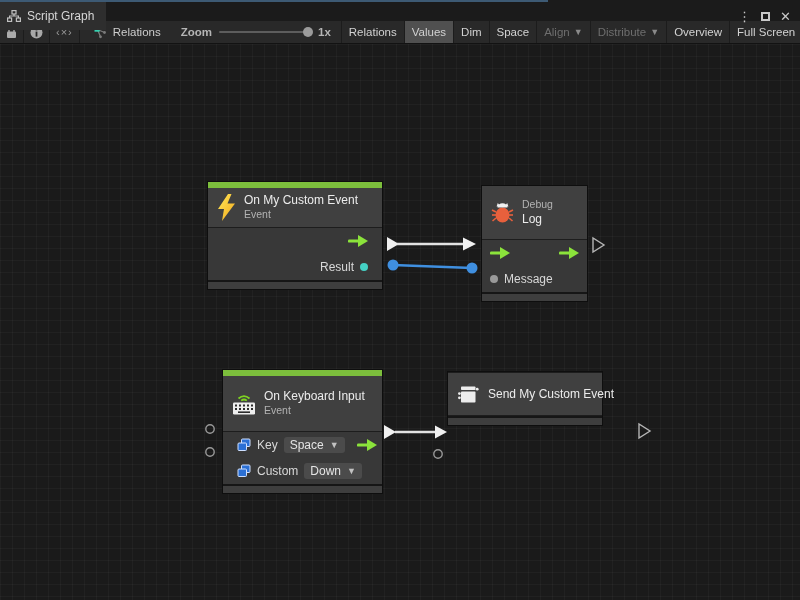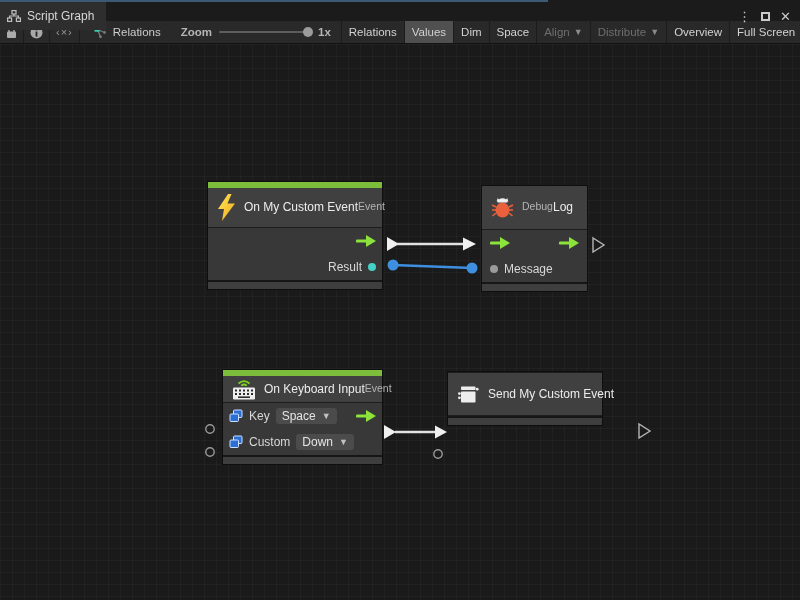--- a/index.html
+++ b/index.html
@@ -38,25 +38,25 @@
   .canvas{position:relative;width:800px;height:556px;background-color:#1a1a1a;
     background-image:
       linear-gradient(rgba(255,255,255,0.032) 1px,transparent 1px),
       linear-gradient(90deg,rgba(255,255,255,0.032) 1px,transparent 1px);
     background-size:12px 12px;overflow:hidden;}
 
   
   .node{position:absolute;box-shadow:0 0 0 1px #0e0e0e;}
   .n-accent{height:6px;background:var(--event-header-accent,#7cbe3c);}
   .n-header{background:#404040;display:flex;align-items:center;gap:8px;padding:0 10px 0 9px;border-bottom:1px solid #1d1d1d;}
-  .n-titles{display:flex;justify-content:center;line-height:1.25;}
+  .n-titles{display:flex;flex-direction:column;justify-content:center;line-height:1.25;}
   .n-title{color:#ececec;font-size:12px;white-space:nowrap;}
   .n-sub{color:#b3b3b3;font-size:10.5px;white-space:nowrap;}
   .n-body{background:#383838;}
-  .p-row{height:26px;display:flex;align-items:center;padding:0 6px;gap:6px;}
+  .p-row{height:26px;display:flex;align-items:center;padding:0 14px;gap:6px;}
   .p-label{color:#d8d8d8;font-size:12px;white-space:nowrap;}
   .spacer{flex:1;}
   .n-footer{height:9px;background:#3e3e3e;border-top:2px solid #161616;}
 
   .flow-arrow{color:var(--flow-port-green,#8be33b);display:flex;align-items:center;}
   .dot{width:8px;height:8px;border-radius:50%;}
   .dot.teal{background:var(--value-port-teal,#45d1c5);}
   .dot.gray{background:#9a9a9a;}
 
   .dropdown{display:flex;align-items:center;background:#4b4b4b;border-radius:3px;
@@ -192,21 +192,21 @@
       <div class="p-row">
         <span class="spacer"></span>
         <span class="p-label">Result</span>
         <span class="dot teal"></span>
       </div>
     </div>
     <div class="n-footer"></div>
   </div>
 
   <div class="node" style="left:482px;top:142px;width:105px">
-    <div class="n-header" style="height:44px">
+    <div class="n-header" style="height:54px">
       <span style="display:flex">
         <svg width="23" height="23" viewBox="0 0 23 23">
           <g stroke="var(--bug-orange,#e8603c)" stroke-width="1.6">
             <line x1="5" y1="11" x2="1" y2="9"></line>
               <line x1="5" y1="14" x2="1" y2="14"></line>
               <line x1="5" y1="17" x2="1.5" y2="20"></line>
             <line x1="18" y1="11" x2="22" y2="9"></line>
               <line x1="18" y1="14" x2="22" y2="14"></line>
               <line x1="18" y1="17" x2="21.5" y2="20"></line>
           </g>
@@ -240,21 +240,21 @@
       <div class="p-row" style="padding:0 8px">
         <span class="dot gray"></span>
         <span class="p-label">Message</span>
       </div>
     </div>
     <div class="n-footer"></div>
   </div>
 
   <div class="node" style="left:223px;top:326px;width:159px">
     <div class="n-accent"></div>
-    <div class="n-header" style="height:27px">
+    <div class="n-header" style="height:56px">
       <span style="display:flex">
         <svg width="24" height="22" viewBox="0 0 24 22">
           <path d="M6.5 5.5 Q12 0.8 17.5 5.5" fill="none" stroke="#7ed321" stroke-width="1.8"></path>
           <path d="M9.2 7.6 Q12 5.4 14.8 7.6" fill="none" stroke="#7ed321" stroke-width="1.8"></path>
           <rect x="1" y="9.5" width="22" height="12" rx="1.3" fill="#eeeeee"></rect>
           <g fill="#2c2c2c">
             <rect x="3" y="11.5" width="2" height="2"></rect>
               <rect x="7" y="11.5" width="2" height="2"></rect>
               <rect x="11" y="11.5" width="2" height="2"></rect>
               <rect x="15" y="11.5" width="2" height="2"></rect>

